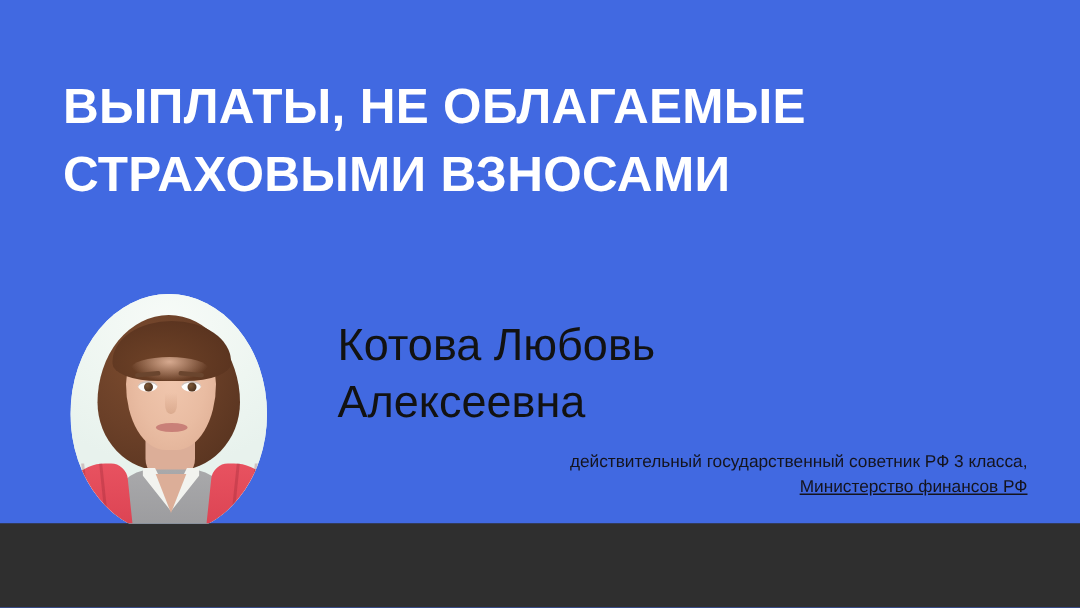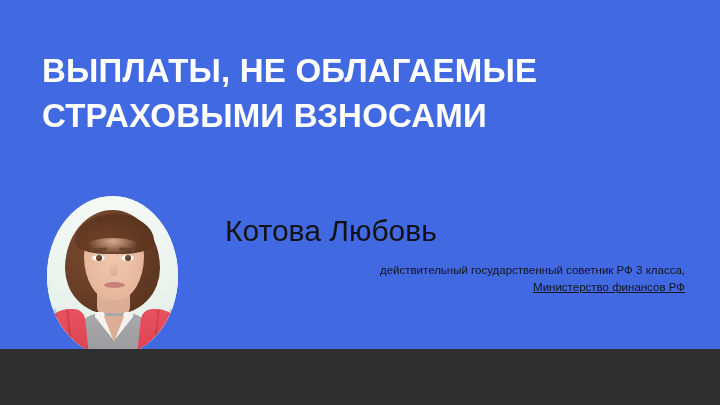--- a/index.html
+++ b/index.html
@@ -282,20 +282,21 @@
         <div class="cardi r">
           <div class="cardi-fold" style="left:16px"></div>
           <div class="cardi-fold" style="left:28px"></div>
         </div>
       </div>
     </div>
 
     <div id="speaker-text">
       <div>
         <div class="speaker-name" style="color: rgb(18, 18, 18);">Котова Любовь</div>
+        <div class="speaker-name" style="color: rgb(18, 18, 18);">Алексеевна</div>
       </div>
       <div id="speaker-role">
         <div class="role-line" style="color: rgb(20, 20, 30);">действительный государственный советник РФ 3 класса,</div>
         <div class="role-line" style="color: rgb(20, 20, 30); text-decoration: underline;">Министерство финансов РФ</div>
       </div>
     </div>
 
   </div>
 </div>
 

